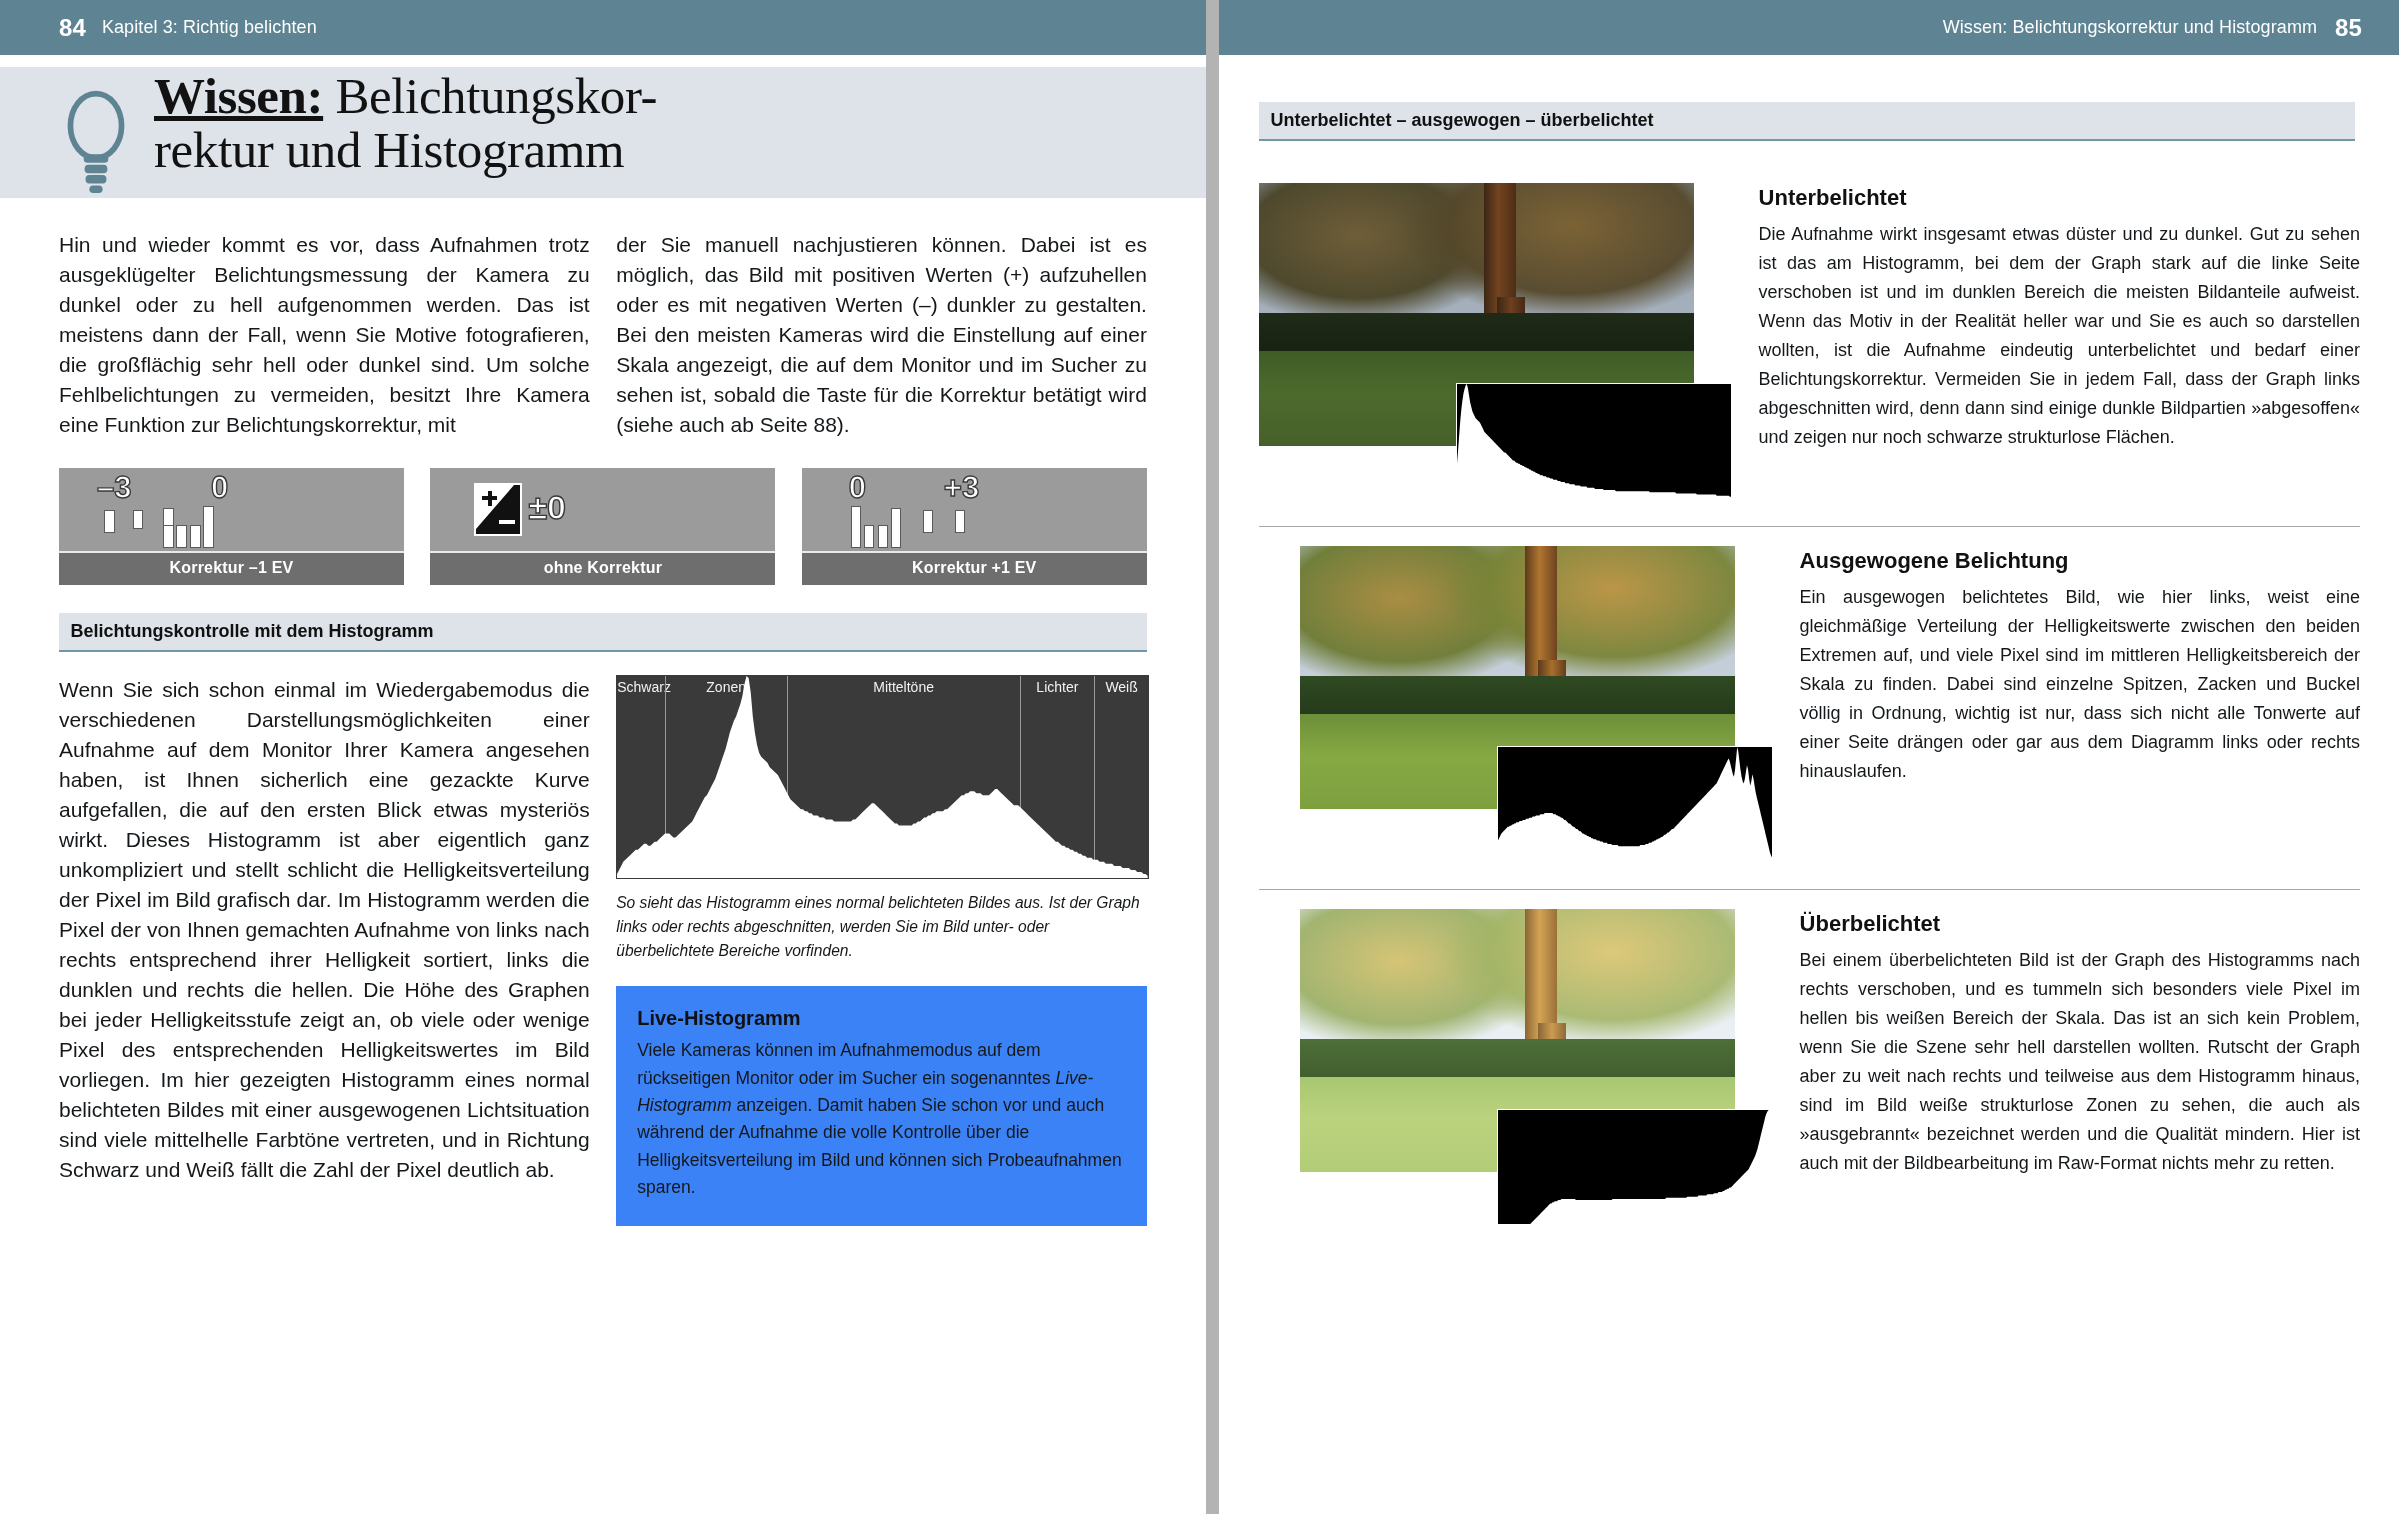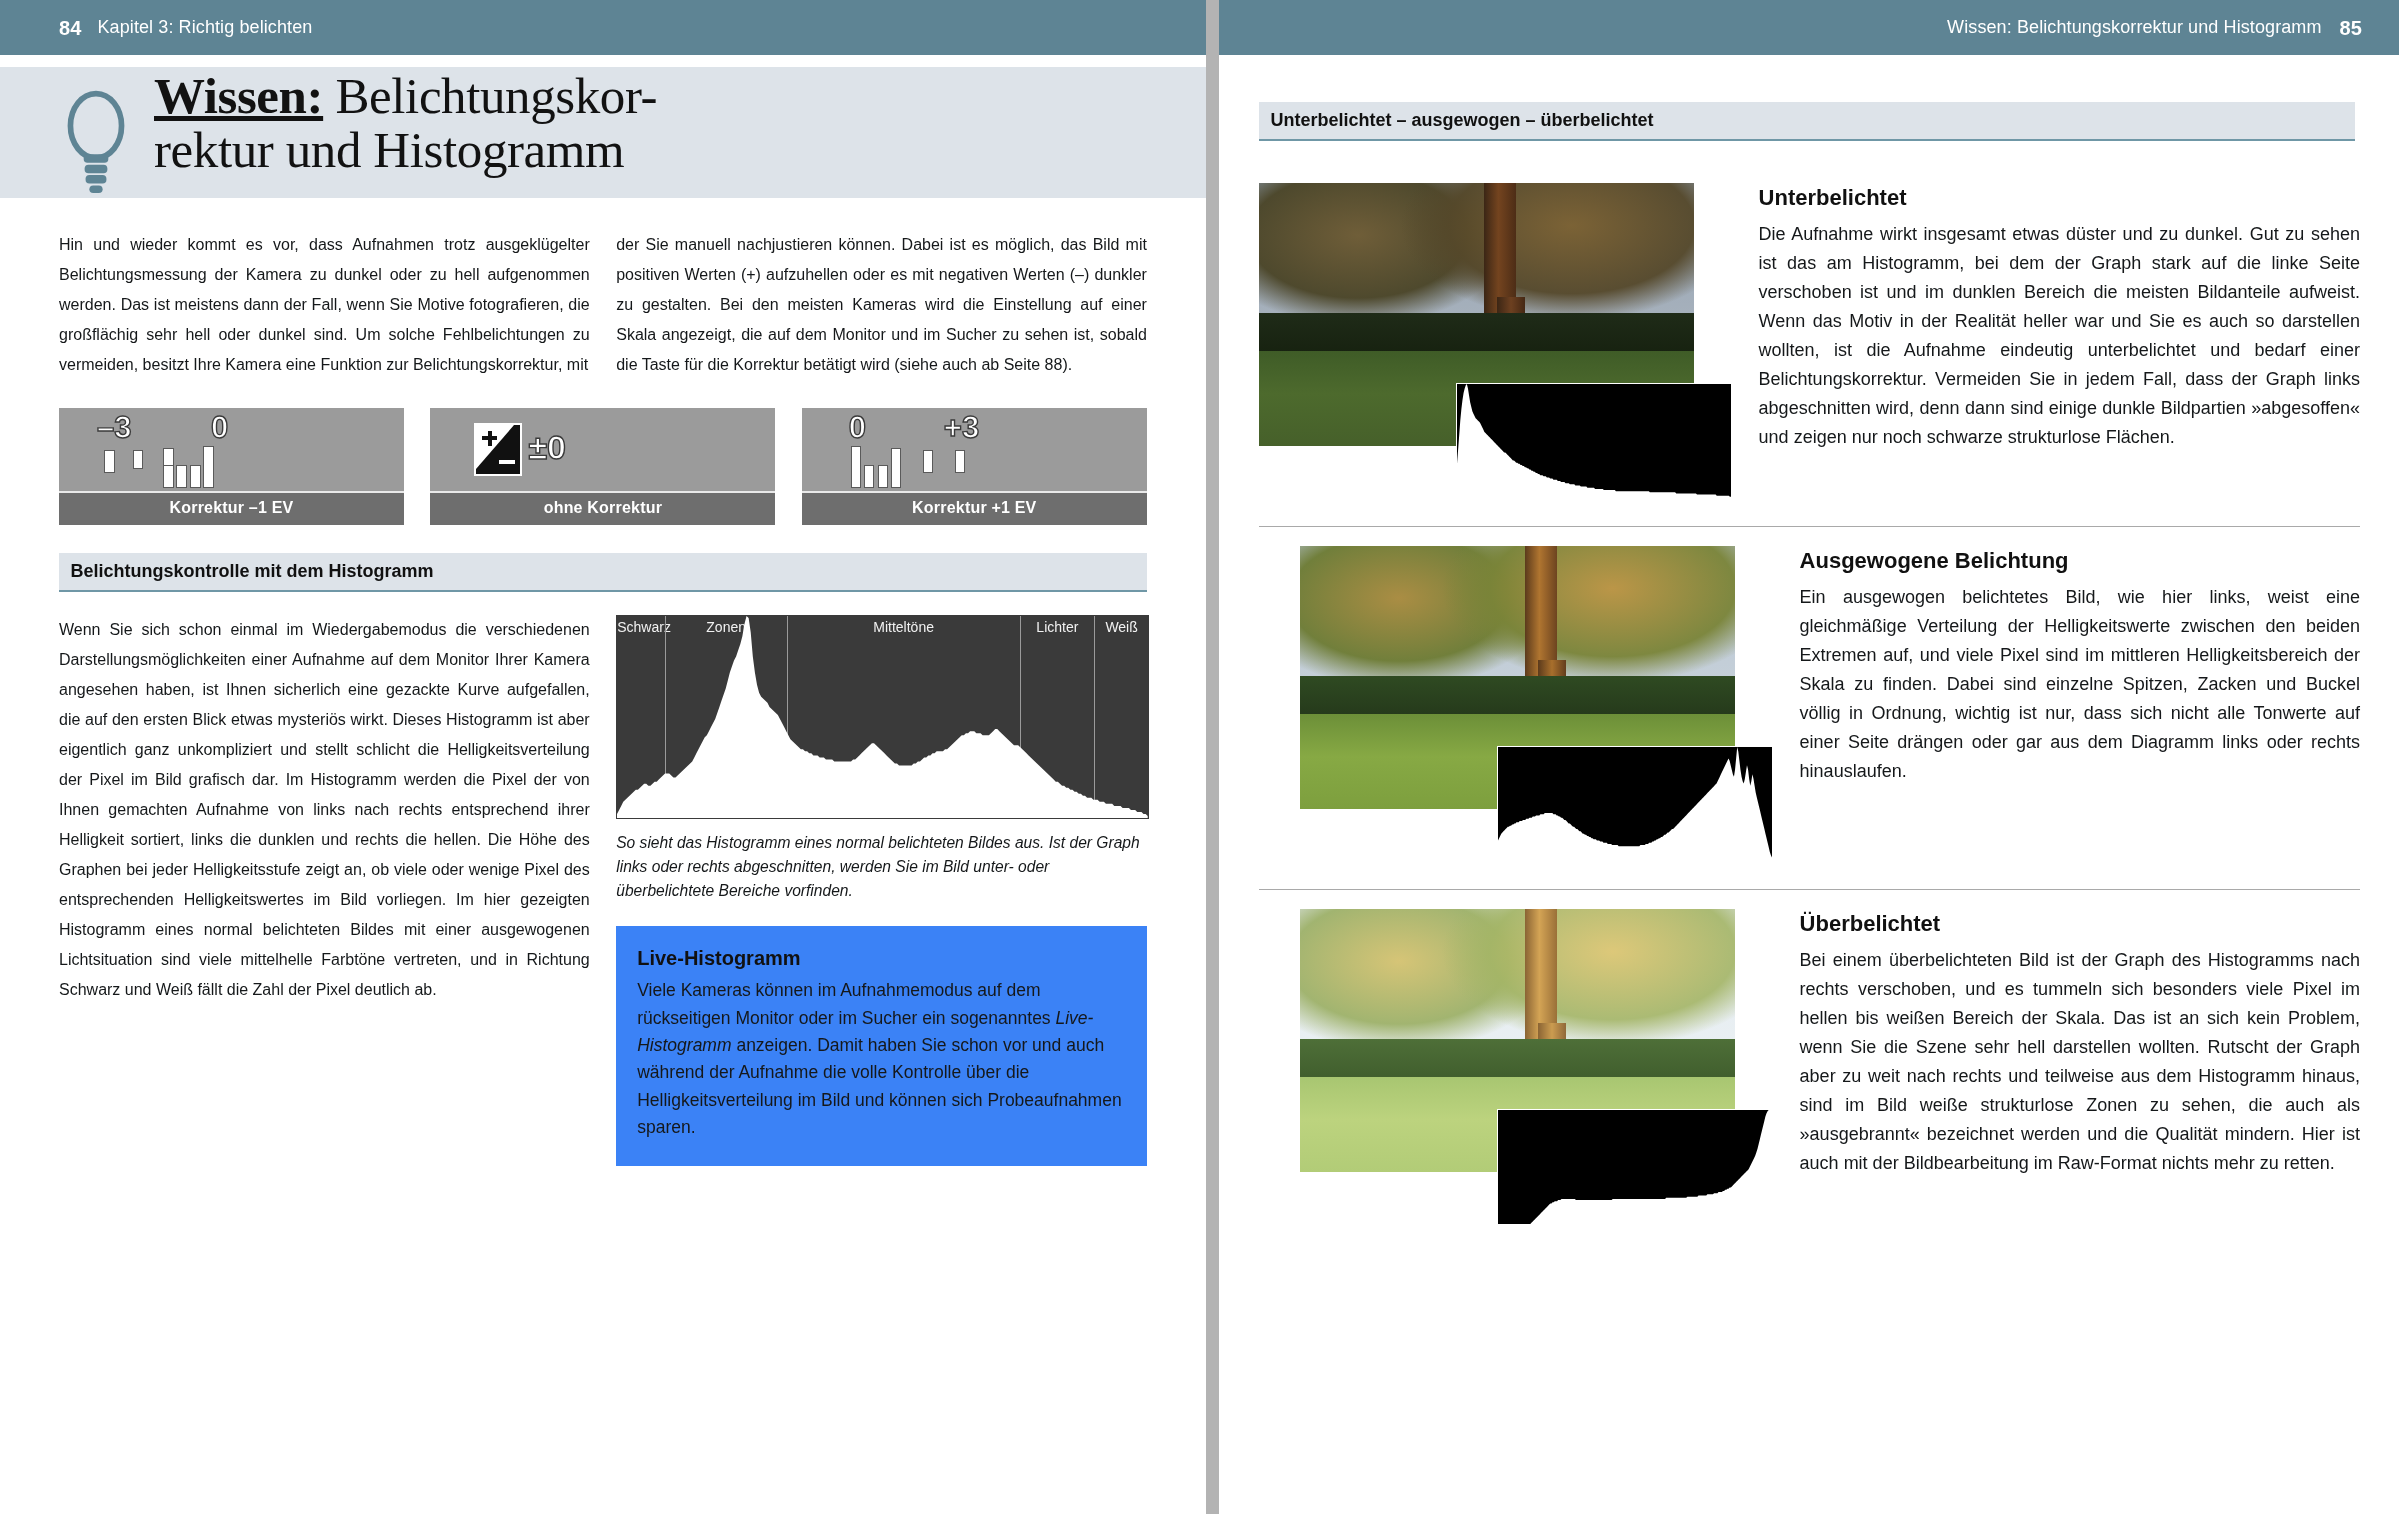--- a/index.html
+++ b/index.html
@@ -16,21 +16,21 @@
   .page-right{width:1181px;}
 
   
   .runhead{
     height:55px;background:#5e8494;color:#ffffff;
     display:flex;align-items:center;
     font-size:18px;letter-spacing:0.1px;
   }
   .runhead.left{padding-left:59px;gap:16px;}
   .runhead.right{justify-content:flex-end;padding-right:38px;gap:18px;}
-  .folio{font-weight:bold;font-size:20px;line-height:1;}
+  .folio{font-weight:bold;font-size:24px;line-height:1;}
   .runhead-title{font-size:18px;}
 
   
   .titleband{
     margin-top:12.3px;
     background:#dde3e9;
     height:123px;
     display:flex;align-items:flex-start;
     padding:7.6px 0 0 0;
     position:relative;
@@ -46,21 +46,21 @@
   .chapter-title span.reg{font-weight:normal;}
 
   
   .cols{
     display:flex;gap:26.5px;
     margin:32px 59px 0 59px;
   }
   .col{width:calc(50% - 13.2px);}
   p.body{
     margin:0;
-    font-size:16px;line-height:30px;
+    font-size:21px;line-height:30px;
     color:#15181a;text-align:justify;
     hyphens:none;
   }
 
   
   .evrow{display:flex;gap:26.5px;margin:28px 59px 0 59px;}
   .evbox{width:calc(33.333% - 17.7px);}
   .evdisplay{
     position:relative;height:83px;background:#9b9b9b;
     border-bottom:2.8px solid #e9e9e9;

